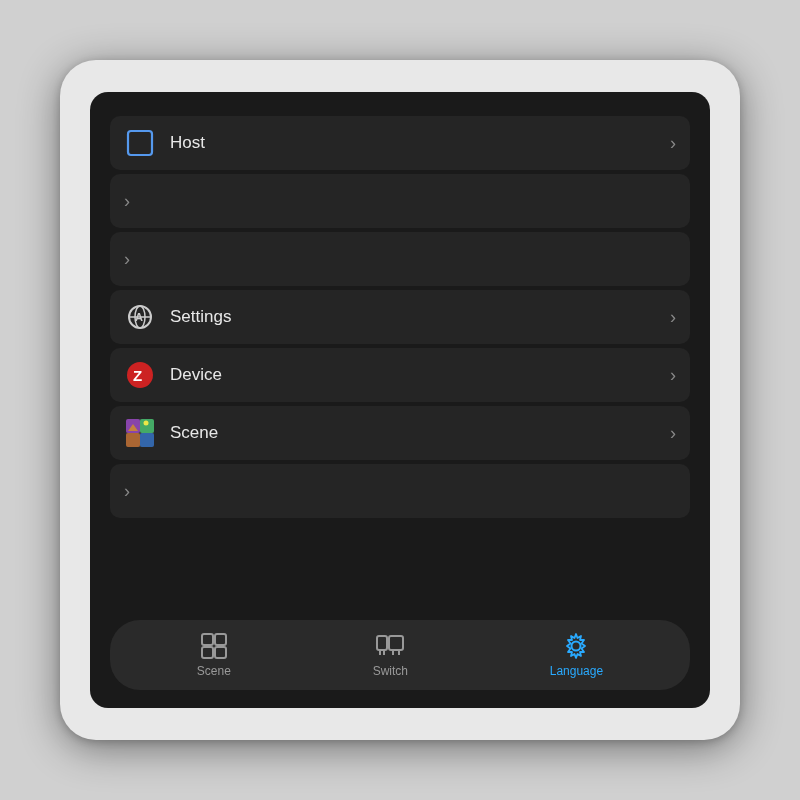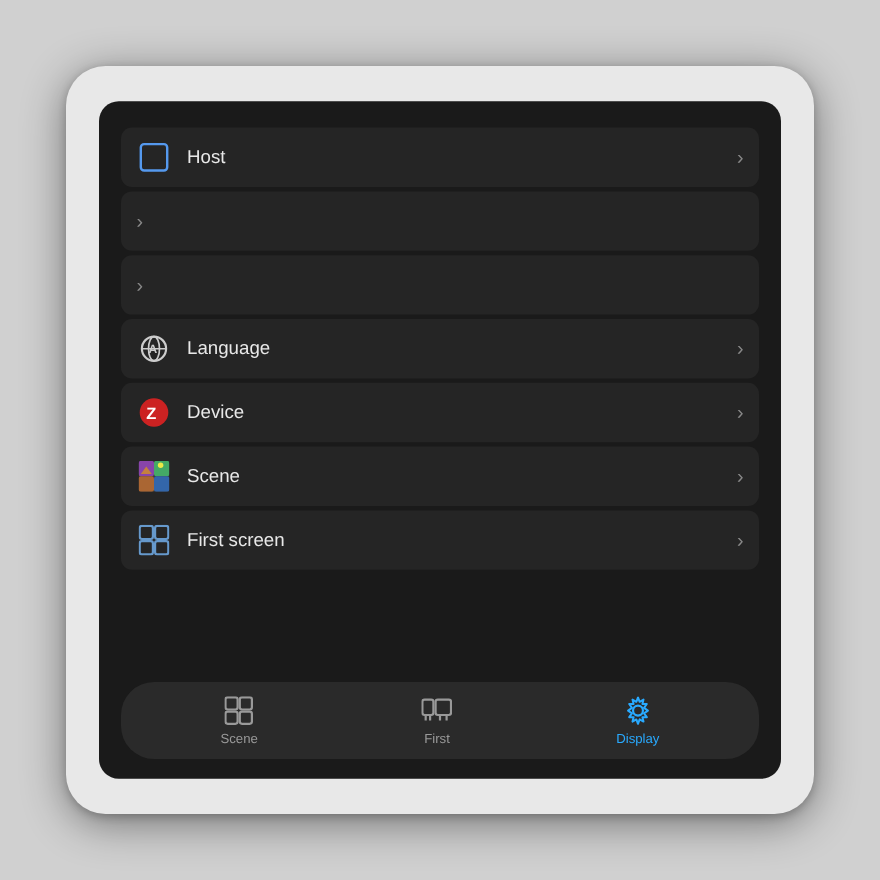--- a/index.html
+++ b/index.html
@@ -149,21 +149,21 @@
       <div class="menu-item">
         <div class="menu-item-left">
           <div class="menu-icon">
             <svg width="28" height="28" viewBox="0 0 28 28">
               <circle cx="14" cy="14" r="11" fill="none" stroke="#cccccc" stroke-width="2"></circle>
               <ellipse cx="14" cy="14" rx="5" ry="11" fill="none" stroke="#cccccc" stroke-width="1.5"></ellipse>
               <line x1="3" y1="14" x2="25" y2="14" stroke="#cccccc" stroke-width="1.5"></line>
               <text x="9" y="18" font-size="11" fill="#cccccc" font-family="Arial" font-weight="bold">A</text>
             </svg>
           </div>
-          <span class="menu-label">Language</span>
+          <span class="menu-label">Settings</span>
         </div>
         <span class="chevron">›</span>
       </div>
 
       <div class="menu-item">
         <div class="menu-item-left">
           <div class="menu-icon">
 
             <svg width="28" height="28" viewBox="0 0 28 28">
               <circle cx="14" cy="14" r="13" fill="#cc2222"></circle>
@@ -189,31 +189,20 @@
               <polygon points="2,12 7,5 12,12" fill="#cc8833" opacity="0.9"></polygon>
               <circle cx="20" cy="4" r="2.5" fill="#ffee44" opacity="0.9"></circle>
             </svg>
           </div>
           <span class="menu-label">Scene</span>
         </div>
         <span class="chevron">›</span>
       </div>
 
       <div class="menu-item">
-        <div class="menu-item-left">
-          <div class="menu-icon">
-            <svg width="28" height="28" viewBox="0 0 28 28">
-              <rect x="1" y="1" width="12" height="12" rx="2" fill="none" stroke="#6699cc" stroke-width="2"></rect>
-              <rect x="15" y="1" width="12" height="12" rx="2" fill="none" stroke="#6699cc" stroke-width="2"></rect>
-              <rect x="1" y="15" width="12" height="12" rx="2" fill="none" stroke="#6699cc" stroke-width="2"></rect>
-              <rect x="15" y="15" width="12" height="12" rx="2" fill="none" stroke="#6699cc" stroke-width="2"></rect>
-            </svg>
-          </div>
-          <span class="menu-label">First screen</span>
-        </div>
         <span class="chevron">›</span>
       </div>
 
     </div>
 
     <div class="bottom-nav">
 
       <div class="nav-item">
         <div class="nav-icon">
           <svg width="26" height="26" viewBox="0 0 26 26">
@@ -232,28 +221,28 @@
           <svg width="28" height="26" viewBox="0 0 28 26">
 
             <rect x="1" y="3" width="10" height="14" rx="2" fill="none" stroke="#999" stroke-width="2"></rect>
             <rect x="13" y="3" width="14" height="14" rx="2" fill="none" stroke="#999" stroke-width="2"></rect>
             <line x1="4" y1="17" x2="4" y2="22" stroke="#999" stroke-width="2"></line>
             <line x1="8" y1="17" x2="8" y2="22" stroke="#999" stroke-width="2"></line>
             <line x1="17" y1="17" x2="17" y2="22" stroke="#999" stroke-width="2"></line>
             <line x1="23" y1="17" x2="23" y2="22" stroke="#999" stroke-width="2"></line>
           </svg>
         </div>
-        <span class="nav-label">First</span>
+        <span class="nav-label">Switch</span>
       </div>
 
       <div class="nav-item">
         <div class="nav-icon">
           <svg width="26" height="26" viewBox="0 0 26 26">
             <circle cx="13" cy="13" r="4.5" fill="none" stroke="#29aaff" stroke-width="2"></circle>
             <path d="M13 1 L14.5 5 L18 3 L17 7 L21 7 L18.5 10.5 L22 13 L18.5 15.5 L21 19 L17 19 L18 23 L14.5 21 L13 25 L11.5 21 L8 23 L9 19 L5 19 L7.5 15.5 L4 13 L7.5 10.5 L5 7 L9 7 L8 3 L11.5 5 Z" fill="none" stroke="#29aaff" stroke-width="1.8" stroke-linejoin="round"></path>
           </svg>
         </div>
-        <span class="nav-label active">Display</span>
+        <span class="nav-label active">Language</span>
       </div>
 
     </div>
   </div>
 </div>
 
 </body></html>

